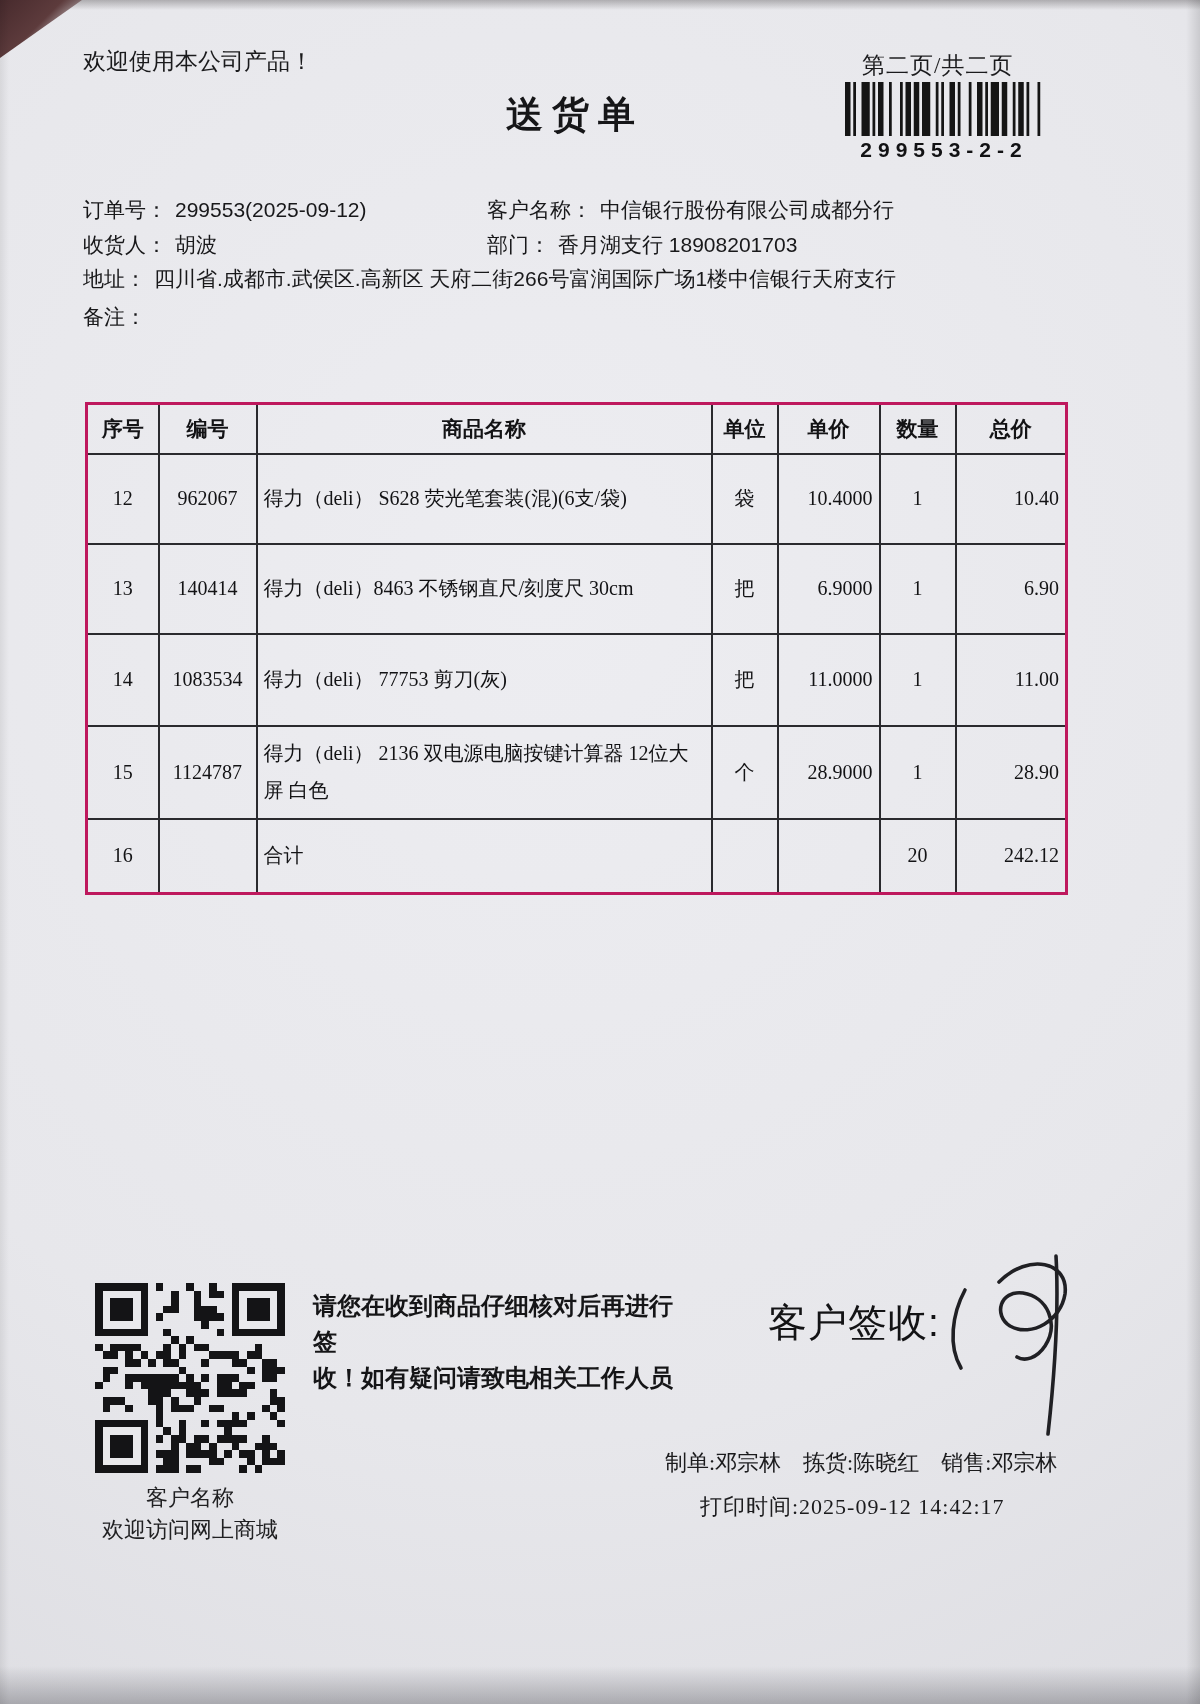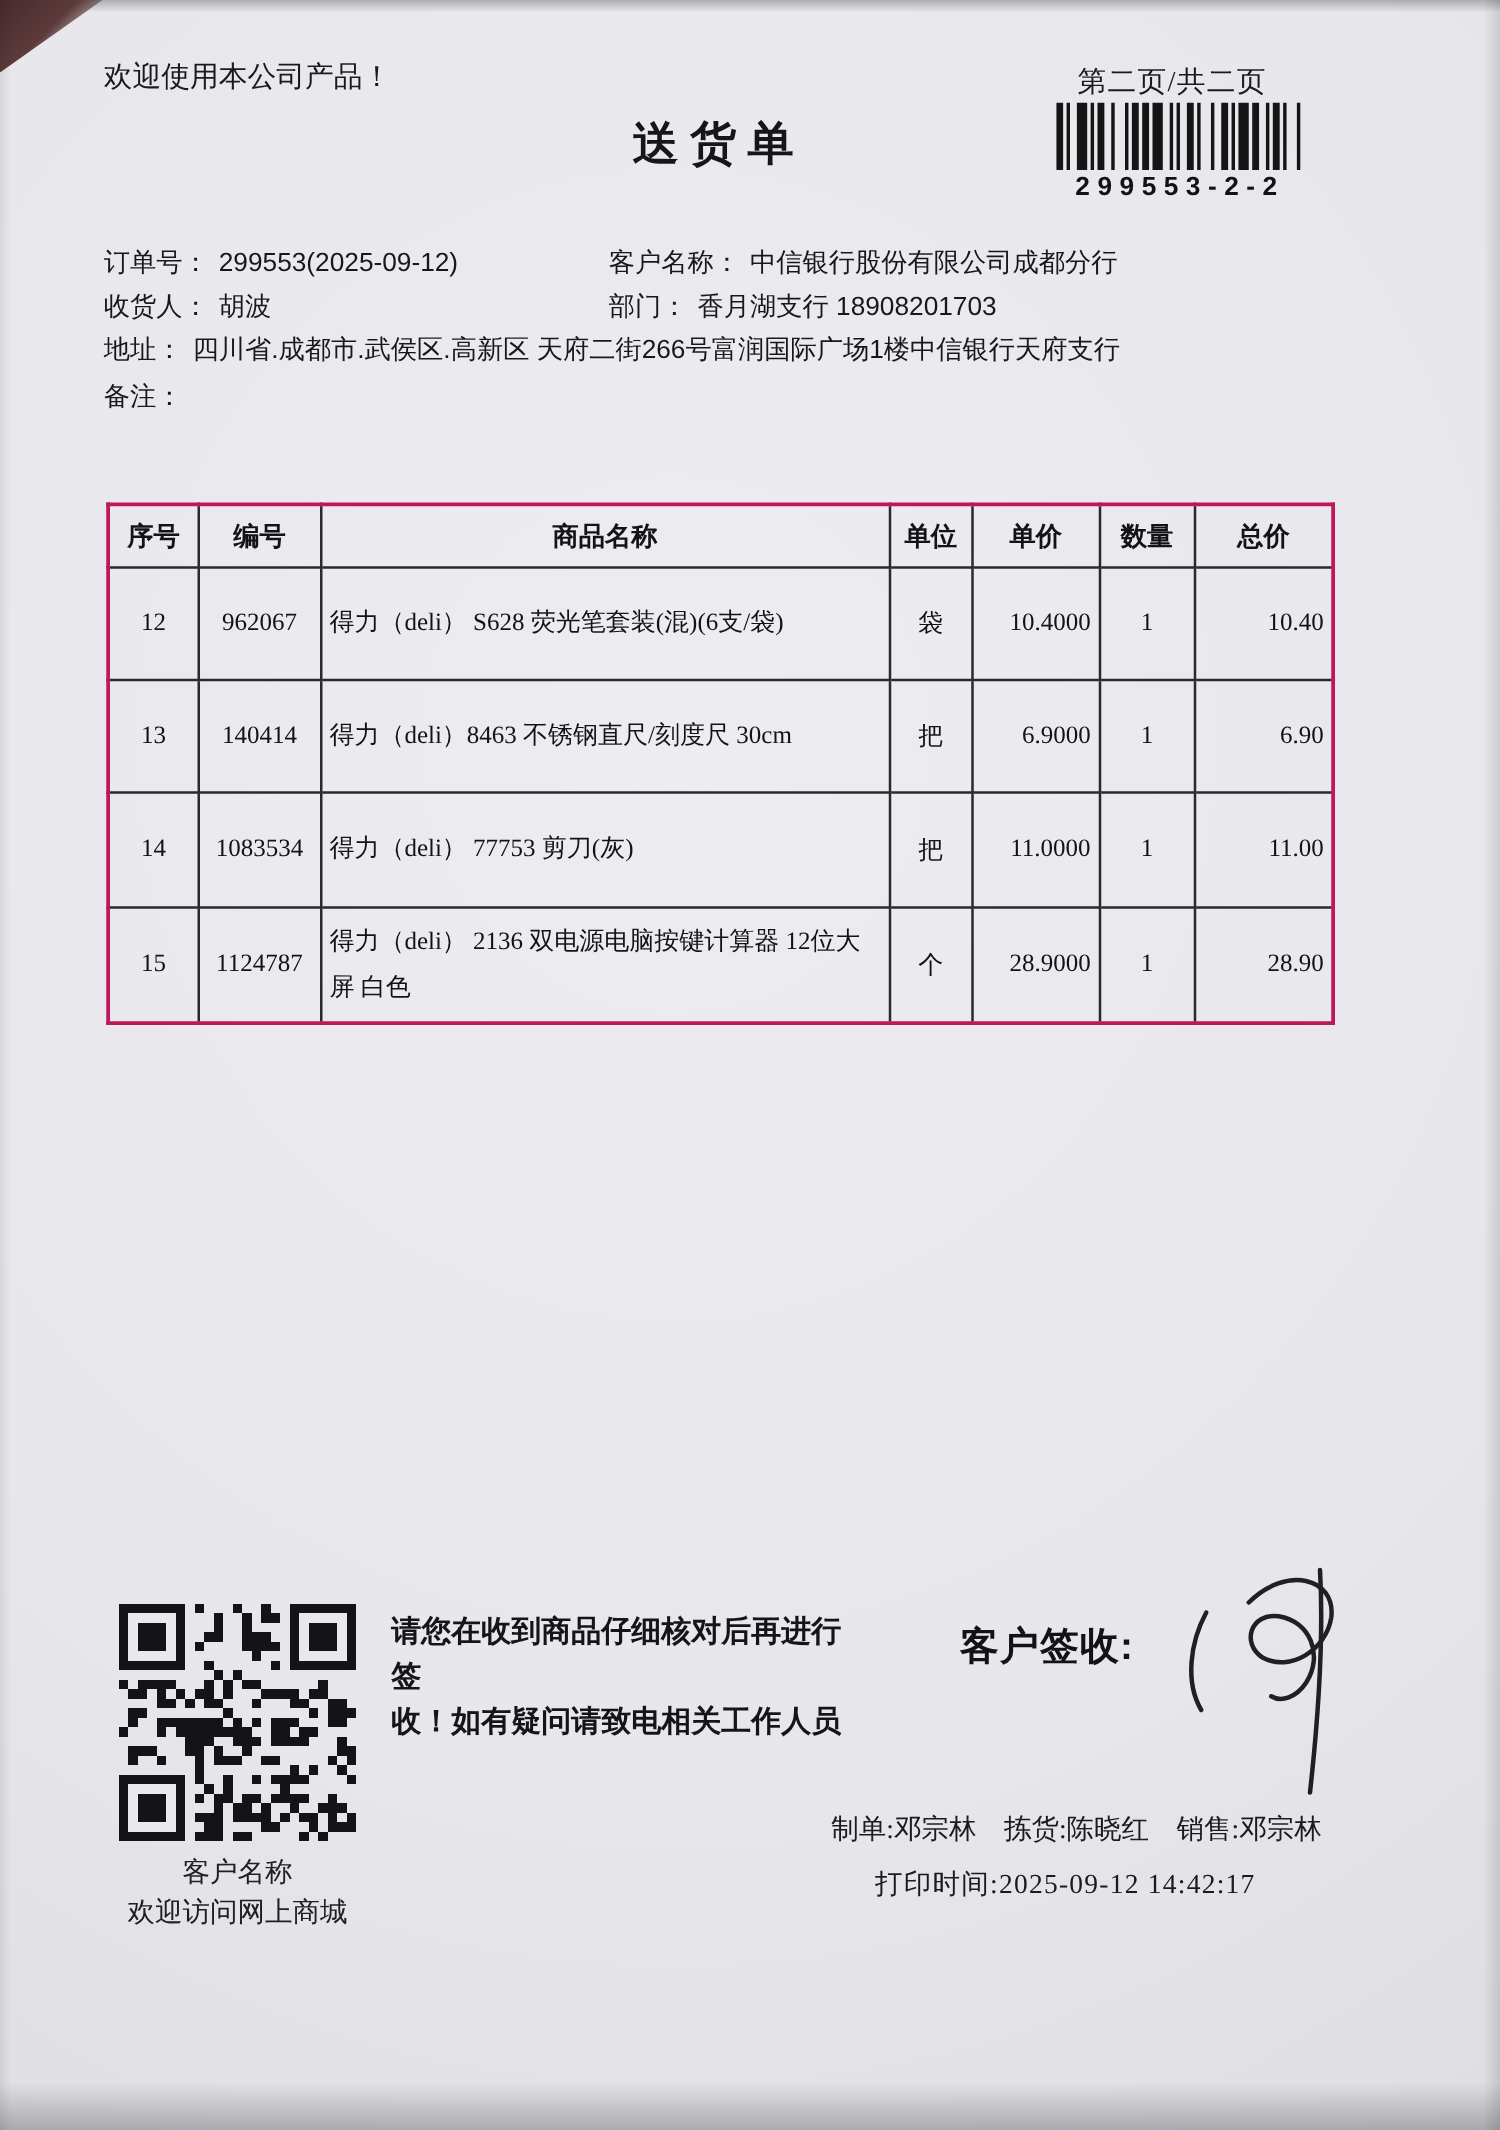--- a/index.html
+++ b/index.html
@@ -48,21 +48,21 @@
   td.c-name{text-align:left;padding-left:9px;line-height:1.85;}
   td.c-price{text-align:right;padding-right:10px;}
   td.c-total{text-align:right;padding-right:22px;}
 
   .qr-wrap{left:95px;top:1283px;width:190px;}
   .qr-svg{width:190px;height:190px;display:block;shape-rendering:crispEdges;}
   .qr-cap{left:40px;top:1483px;width:300px;text-align:center;font-size:22px;color:#202022;}
   .qr-cap2{left:40px;top:1515px;width:300px;text-align:center;font-size:22px;color:#202022;}
 
   .notice{left:313px;top:1288px;width:380px;font-size:24px;font-weight:bold;line-height:36px;color:#151517;}
-  .sign-label{left:768px;top:1296px;font-size:31px;font-weight:bold;color:#131315;letter-spacing:1px;text-align:right;}
+  .sign-label{left:768px;top:1296px;font-size:39px;font-weight:normal;color:#131315;letter-spacing:1px;text-align:right;}
   .sig-svg{left:935px;top:1248px;width:175px;height:195px;}
 
   .makers{left:665px;top:1448px;width:392px;font-size:22px;white-space:nowrap;overflow:hidden;color:#1b1b1d;}
   .print-time{left:700px;top:1492px;font-size:22px;letter-spacing:1px;color:#1b1b1d;white-space:nowrap;}
 </style>
 </head>
 <body>
 
 <div class="abs edge-top"></div>
 <div class="abs corner-tl"></div>
@@ -170,20 +170,29 @@
     <td class="c-total">11.00</td>
   </tr>
   <tr class="r4">
     <td class="c-seq">15</td>
     <td class="c-code">1124787</td>
     <td class="c-name">得力（deli） 2136 双电源电脑按键计算器 12位大屏 白色</td>
     <td class="c-unit">个</td>
     <td class="c-price">28.9000</td>
     <td class="c-qty">1</td>
     <td class="c-total">28.90</td>
+  </tr>
+  <tr class="r5">
+    <td class="c-seq">16</td>
+    <td class="c-code"></td>
+    <td class="c-name">合计</td>
+    <td class="c-unit"></td>
+    <td class="c-price"></td>
+    <td class="c-qty">20</td>
+    <td class="c-total">242.12</td>
   </tr>
 </tbody>
   </table>
 
 <div class="abs qr-wrap">
   <svg id="qr-svg" class="qr-svg" xmlns="http://www.w3.org/2000/svg" viewBox="0 0 25 25">
       <rect x="8" y="0" width="1" height="1" fill="#141416"></rect>
       <rect x="12" y="0" width="1" height="1" fill="#141416"></rect>
       <rect x="15" y="0" width="1" height="1" fill="#141416"></rect>
       <rect x="10" y="1" width="1" height="1" fill="#141416"></rect>

